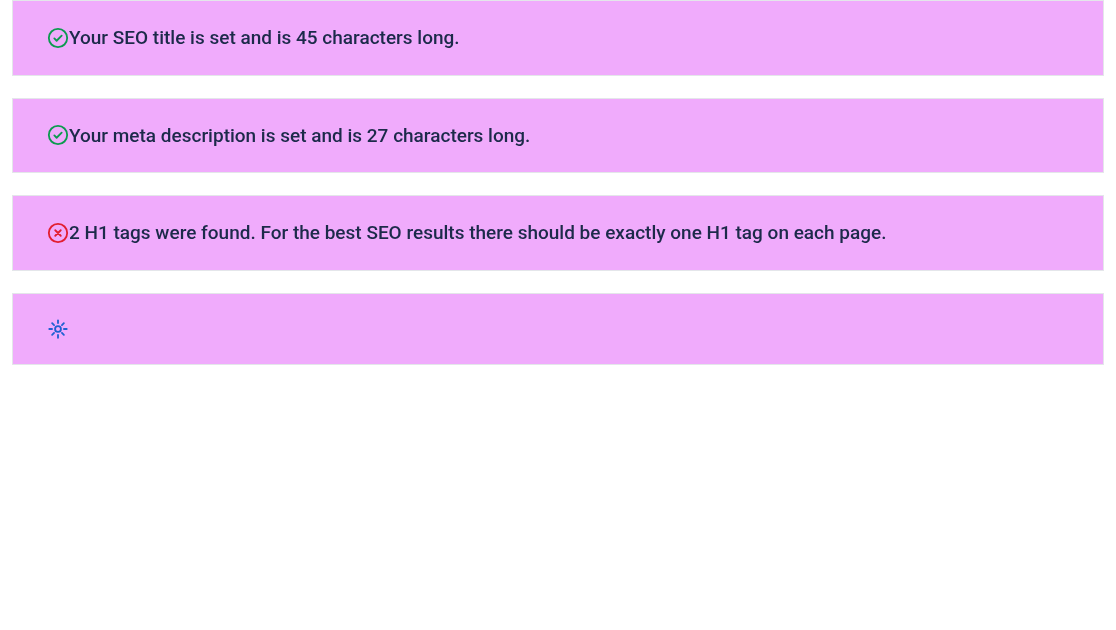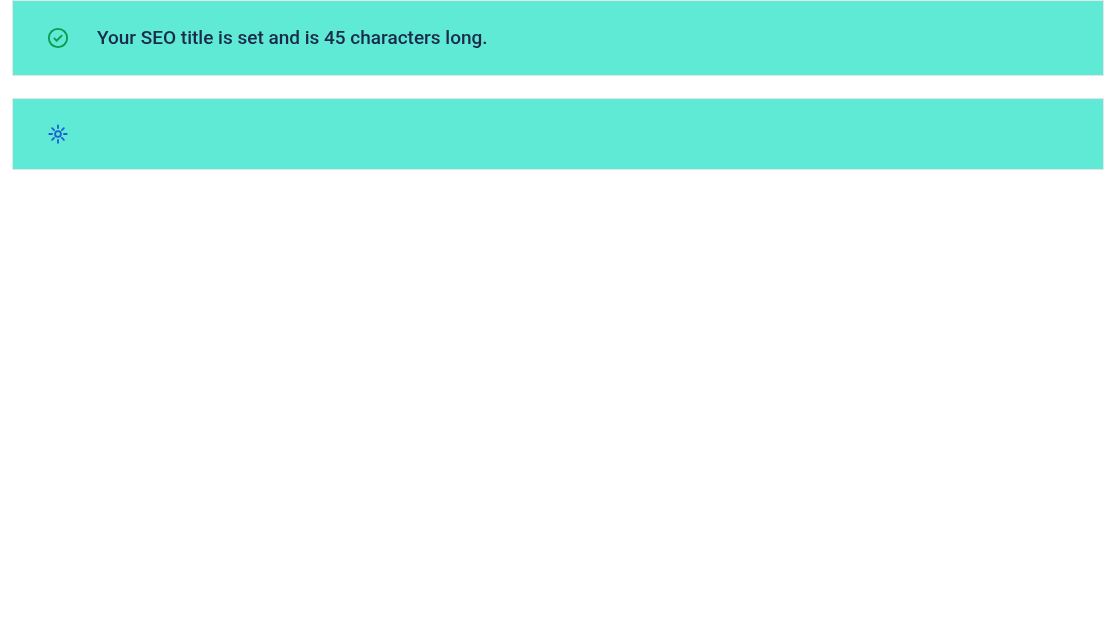--- a/index.html
+++ b/index.html
@@ -11,25 +11,24 @@
       overflow: hidden;
     }
     .seo-check-list {
       display: flex;
       flex-direction: column;
       gap: 22px;
       padding: 0 12px;
     }
     .seo-check-item {
       border: 1px solid #e4e6ea;
-      background: #5eead4;
+      background: #f0abfc;
       display: flex;
       align-items: center;
       padding: 24px 34px;
-      gap: 28px;
       text-align: right;
     }
     .seo-check-item .icon-slot {
       flex: 0 0 22px;
       width: 22px;
       height: 22px;
       display: flex;
       align-items: center;
       justify-content: center;
     }
@@ -49,21 +48,39 @@
   <div class="seo-check-item">
     <span class="icon-slot">
       <svg width="22" height="22" viewBox="0 0 24 24" fill="none" stroke="#0c9a4f" stroke-width="2" stroke-linecap="round" stroke-linejoin="round">
         <circle cx="12" cy="12" r="10"></circle>
           <path d="M8 12.5l2.5 2.5L16 9.5"></path>
       </svg>
     </span>
     <span class="message">Your SEO title is set and is 45 characters long.</span>
   </div>
 
+  <div class="seo-check-item">
+    <span class="icon-slot">
+      <svg width="22" height="22" viewBox="0 0 24 24" fill="none" stroke="#0c9a4f" stroke-width="2" stroke-linecap="round" stroke-linejoin="round">
+        <circle cx="12" cy="12" r="10"></circle>
+          <path d="M8 12.5l2.5 2.5L16 9.5"></path>
+      </svg>
+    </span>
+    <span class="message">Your meta description is set and is 27 characters long.</span>
+  </div>
 
+  <div class="seo-check-item">
+    <span class="icon-slot">
+      <svg width="22" height="22" viewBox="0 0 24 24" fill="none" stroke="#e21e30" stroke-width="2" stroke-linecap="round" stroke-linejoin="round">
+        <circle cx="12" cy="12" r="10"></circle>
+          <path d="M9 9l6 6M15 9l-6 6"></path>
+      </svg>
+    </span>
+    <span class="message">2 H1 tags were found. For the best SEO results there should be exactly one H1 tag on each page.</span>
+  </div>
 
   <div class="seo-check-item">
     <span class="icon-slot">
       <svg width="22" height="22" viewBox="0 0 24 24" fill="none" stroke="#1f60d2" stroke-width="2" stroke-linecap="round" stroke-linejoin="round">
         <circle cx="12" cy="12" r="3.2"></circle>
         <path d="M12 2.5v3M12 18.5v3M21.5 12h-3M5.5 12h-3M18.4 5.6l-2.1 2.1M7.7 16.3l-2.1 2.1M18.4 18.4l-2.1-2.1M7.7 7.7L5.6 5.6"></path>
       </svg>
     </span>
   </div>
 

